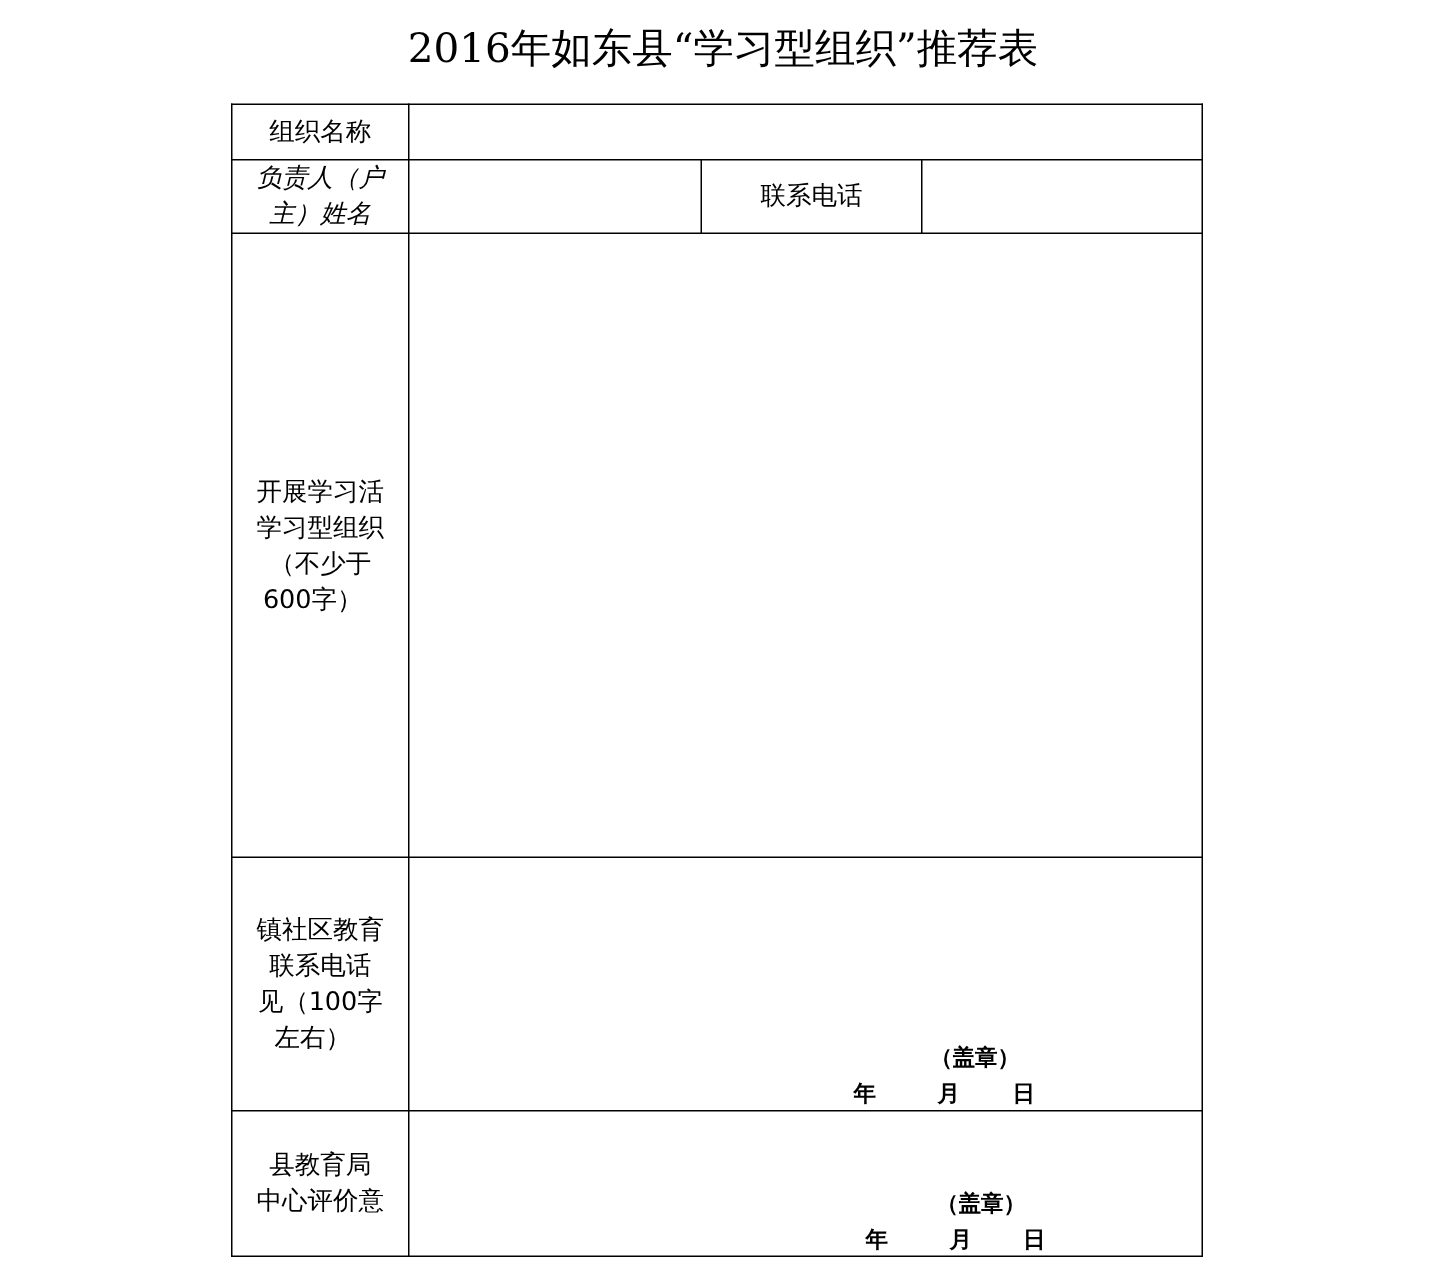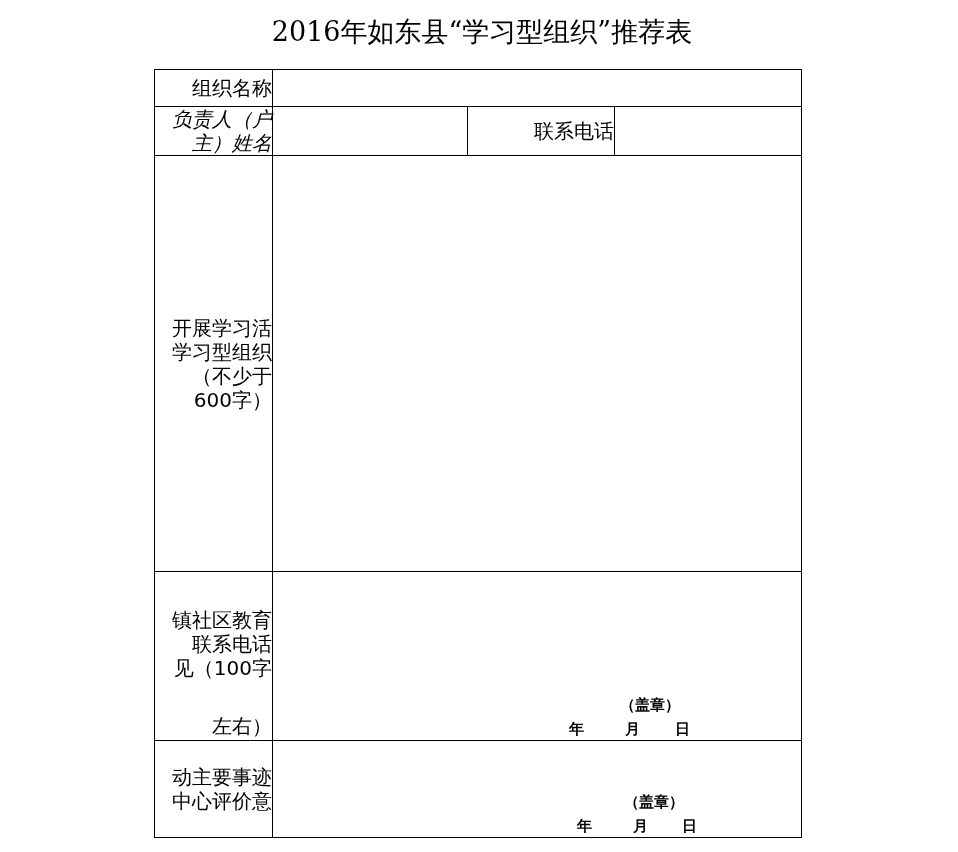--- a/index.html
+++ b/index.html
@@ -3,21 +3,21 @@
 <meta charset="utf-8">
 <style>
   html, body { margin: 0; padding: 0; background: #ffffff; }
   body { width: 958px; height: 852px; position: relative; overflow: hidden;
          font-family: "DejaVu Sans", "Liberation Sans", sans-serif; color: #000; }
   .title { position: absolute; left: 0; top: 14px; width: 964px; text-align: center;
            font-family: "DejaVu Serif", "Liberation Serif", serif; font-size: 27px; letter-spacing: 0px; }
   .cell { position: absolute; box-sizing: border-box; }
   .line-h { position: absolute; height: 1px; background: #000; }
   .line-v { position: absolute; width: 1px; background: #000; }
-  .label { position: absolute; font-size: 20px; line-height: 24px; text-align: right; }
+  .label { position: absolute; font-size: 17px; line-height: 24px; text-align: center; }
   .stamp { position: absolute; font-size: 15px; line-height: 20px; white-space: pre; font-weight: bold; }
 </style>
 </head>
 <body>
 
 <div class="title">2016年如东县“学习型组织”推荐表</div>
 
 <div>
 
   <div class="line-h" style="left:154px; top:69px; width:648px;"></div>
@@ -49,30 +49,30 @@
     <div>学习型组织</div>
     <div>（不少于</div>
     <div style="margin-left:-10px;">600字）</div>
   </div>
   <div class="cell" style="left:273px; top:156px; width:528px; height:415px;"></div>
 
   <div class="label" style="left:155px; top:608px; width:117px;">
     <div>镇社区教育</div>
     <div>联系电话</div>
     <div>见（100字</div>
-    <div style="margin-left:-10px;margin-top:34px;">左右）</div>
+    <div style="margin-left:-10px;">左右）</div>
   </div>
   <div class="cell" style="left:273px; top:572px; width:528px; height:168px;"></div>
   <div class="stamp" style="left:620px; top:695px;">（盖章）</div>
   <div class="stamp" style="left:569px; top:719px;">年</div>
   <div class="stamp" style="left:625px; top:719px;">月</div>
   <div class="stamp" style="left:675px; top:719px;">日</div>
 
   <div class="label" style="left:155px; top:765px; width:117px;">
-    <div>动主要事迹</div>
+    <div>县教育局</div>
     <div>中心评价意</div>
   </div>
   <div class="cell" style="left:273px; top:741px; width:528px; height:96px;"></div>
   <div class="stamp" style="left:624px; top:792px;">（盖章）</div>
   <div class="stamp" style="left:577px; top:816px;">年</div>
   <div class="stamp" style="left:633px; top:816px;">月</div>
   <div class="stamp" style="left:682px; top:816px;">日</div>
 </div>
 
 </body></html>

